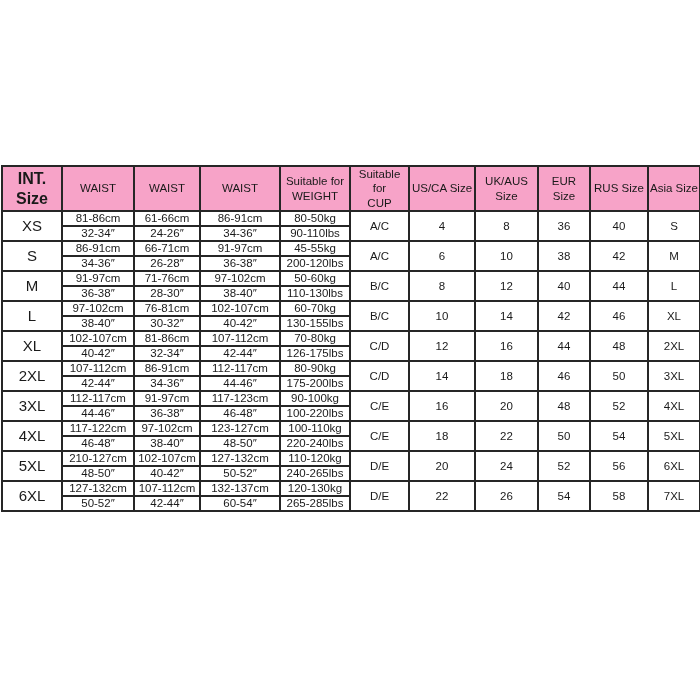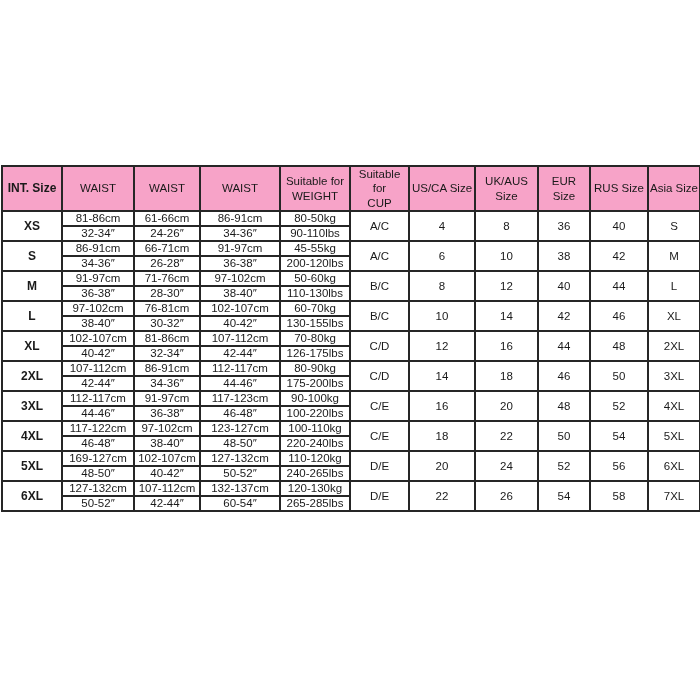--- a/index.html
+++ b/index.html
@@ -12,23 +12,23 @@
   *{margin:0;padding:0;box-sizing:border-box;}
   html,body{width:700px;height:700px;background:var(--page-bg);
     font-family:"Liberation Sans", sans-serif; color:var(--text-color);}
   .page{position:relative;width:700px;height:700px;overflow:hidden;}
   .chart-wrap{position:absolute;left:1px;top:165px;width:698px;}
   table{border-collapse:collapse;table-layout:fixed;width:698px;}
   th,td{border:2px solid var(--grid-line);text-align:center;vertical-align:middle;
     overflow:hidden;padding:0 1px;}
   thead th{height:43px;background:var(--header-bg);font-weight:normal;
     font-size:11.5px;line-height:1.25;white-space:pre-line;}
-  thead th.first{font-weight:bold;font-size:12px;}
+  thead th.first{font-weight:bold;font-size:16px;}
   td{font-size:11.5px;height:15px;line-height:1.1;}
-  td.sz{font-weight:bold;font-size:12px;}
+  td.sz{font-weight:normal;font-size:15px;}
   td.sub{border-bottom:1px solid var(--sub-grid-line);margin-left:41px;}
 </style>
 </head>
 <body>
 
 <div class="page">
   <div class="chart-wrap">
     <table>
       <colgroup>
         <col style="width:60px">
@@ -218,21 +218,21 @@
         </tr>
         <tr>
           <td>46-48″</td>
           <td>38-40″</td>
           <td>48-50″</td>
           <td>220-240lbs</td>
         </tr>
 
         <tr>
           <td class="sz" rowspan="2">5XL</td>
-          <td class="sub">169-127cm</td>
+          <td class="sub">210-127cm</td>
           <td class="sub">102-107cm</td>
           <td class="sub">127-132cm</td>
           <td class="sub">110-120kg</td>
           <td rowspan="2">D/E</td>
           <td rowspan="2">20</td>
           <td rowspan="2">24</td>
           <td rowspan="2">52</td>
           <td rowspan="2">56</td>
           <td rowspan="2">6XL</td>
         </tr>

